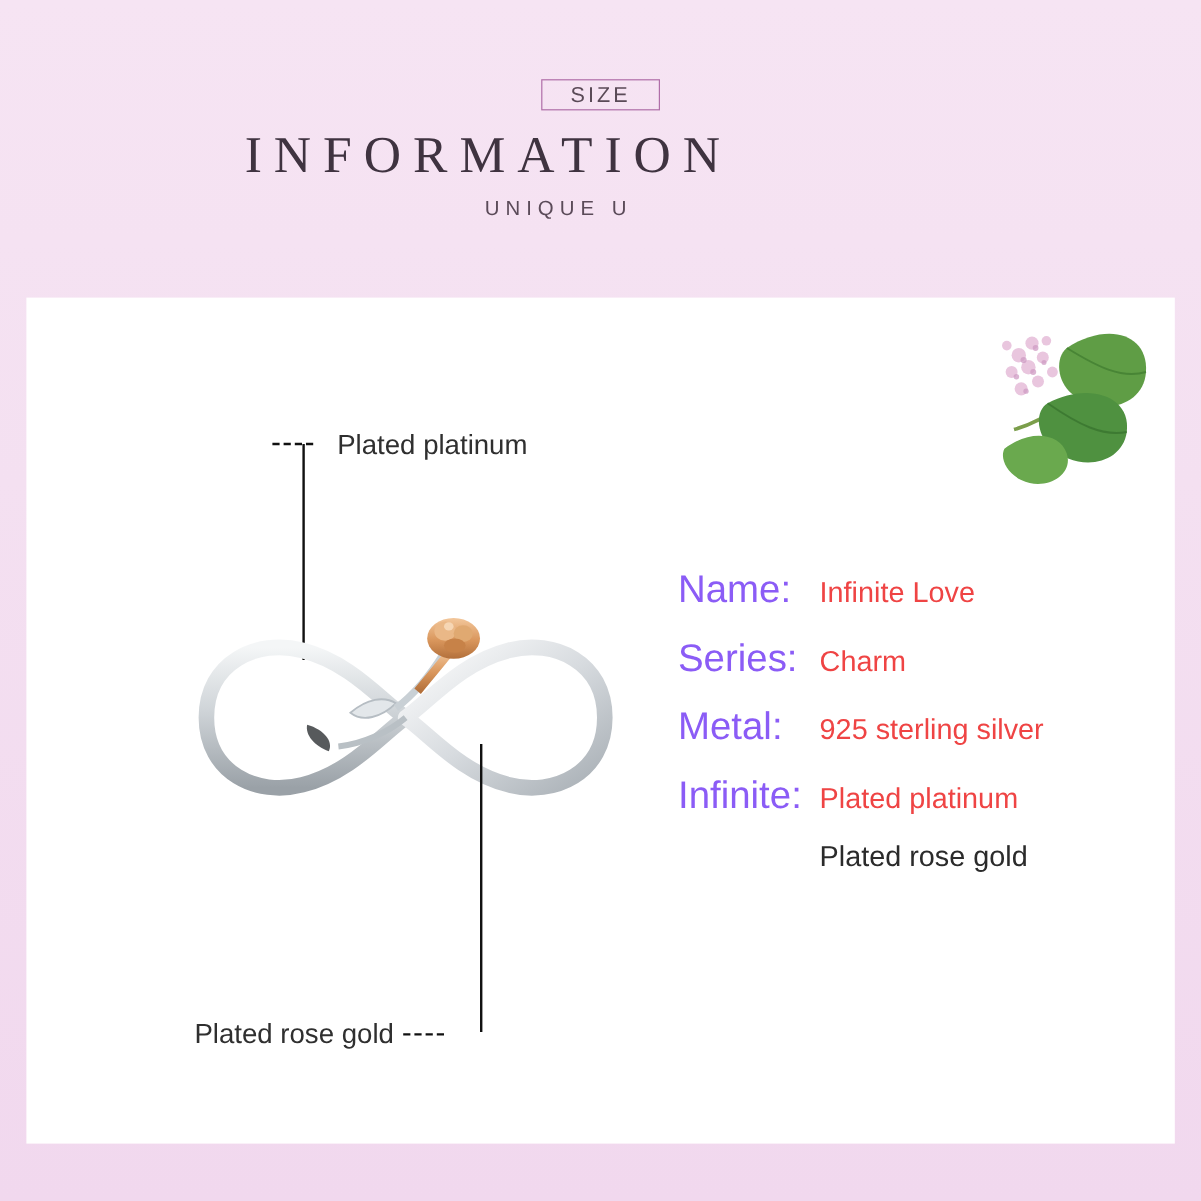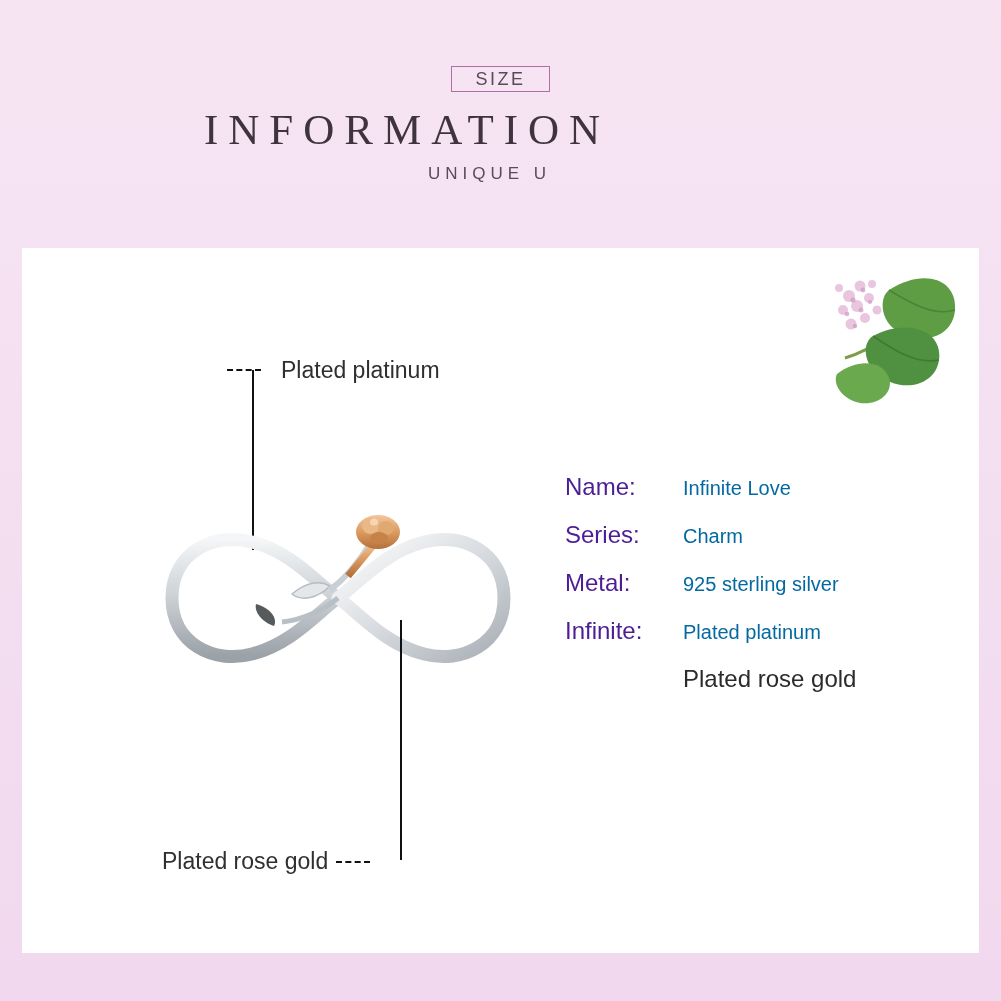--- a/index.html
+++ b/index.html
@@ -58,21 +58,20 @@
   }
   .info-sub {
     position: absolute;
     left: 0;
     top: 164px;
     width: 931px;
     text-align: center;
     font-size: 17px;
     letter-spacing: 5px;
     color: #5b4b59;
-    padding-left: 24px;
   }
 
   
   .card {
     position: absolute;
     left: 22px;
     top: 248px;
     width: 957px;
     height: 705px;
     background: #ffffff;
@@ -155,27 +154,27 @@
     top: 225px;
     width: 400px;
   }
   .spec-row {
     display: flex;
     align-items: baseline;
     margin-bottom: 20px;
   }
   .spec-key {
     width: 118px;
+    font-size: 32px;
+    color: #8b5cf6;
+    flex: 0 0 118px;
+  }
+  .spec-val {
     font-size: 24px;
-    color: #4c1d95;
-    flex: 0 0 118px;
-  }
-  .spec-val {
-    font-size: 20px;
-    color: #0369a1;
+    color: #ef4444;
   }
   .spec-extra {
     margin-left: 118px;
     font-size: 24px;
     color: #2b2b2b;
   }
 </style>
 </head>
 <body>
 

